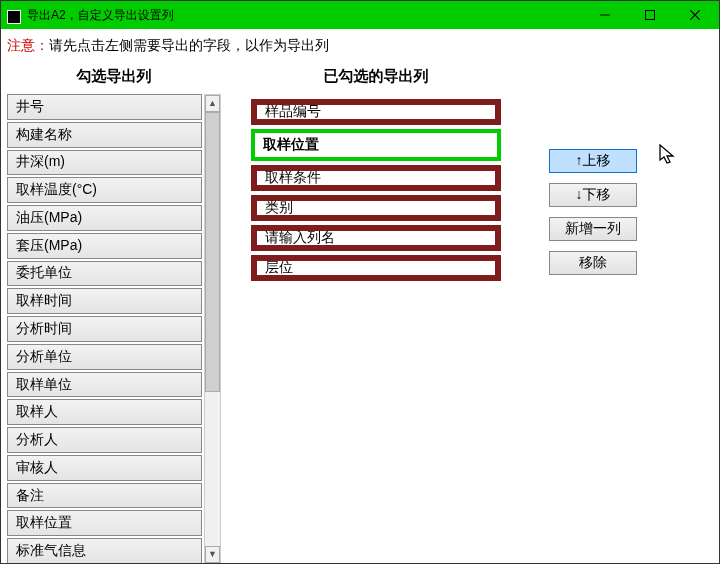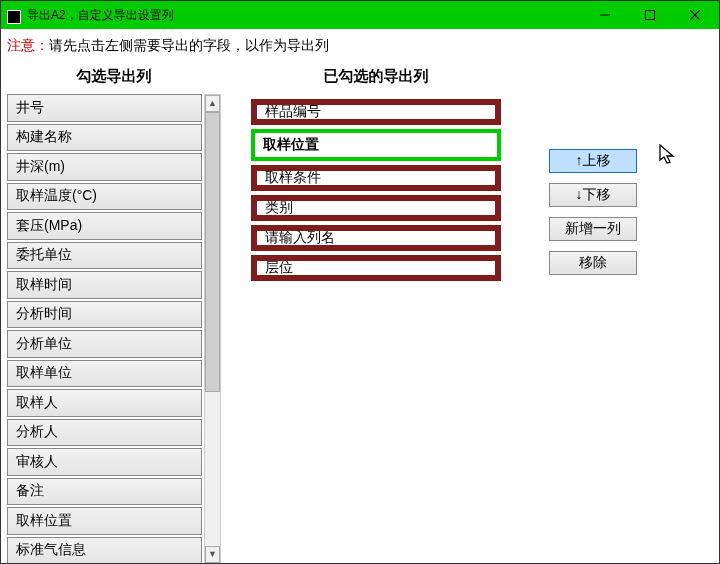--- a/index.html
+++ b/index.html
@@ -223,20 +223,21 @@
 
   <div class="col left-col">
     <div class="col-header">勾选导出列</div>
     <div class="left-list-wrap">
       <div class="left-list" id="left-list">
 
       <div class="field-btn">井号</div>
           <div class="field-btn">构建名称</div>
           <div class="field-btn">井深(m)</div>
           <div class="field-btn">取样温度(°C)</div>
+          <div class="field-btn">油压(MPa)</div>
           <div class="field-btn">套压(MPa)</div>
           <div class="field-btn">委托单位</div>
           <div class="field-btn">取样时间</div>
           <div class="field-btn">分析时间</div>
           <div class="field-btn">分析单位</div>
           <div class="field-btn">取样单位</div>
           <div class="field-btn">取样人</div>
           <div class="field-btn">分析人</div>
           <div class="field-btn">审核人</div>
           <div class="field-btn">备注</div>

